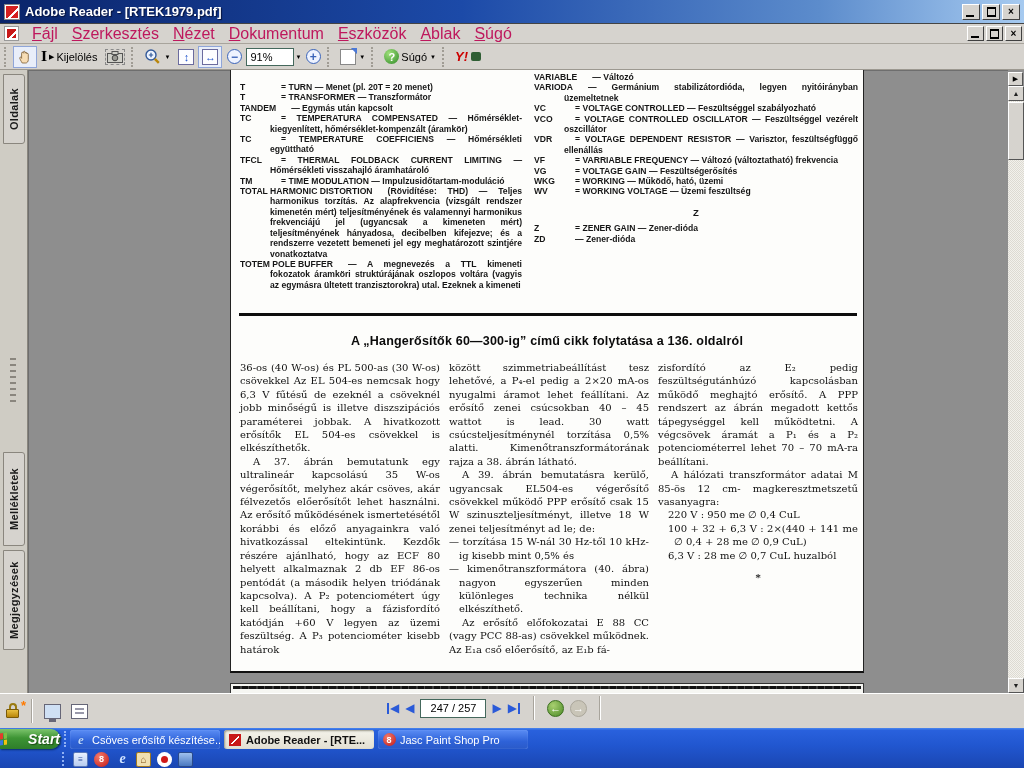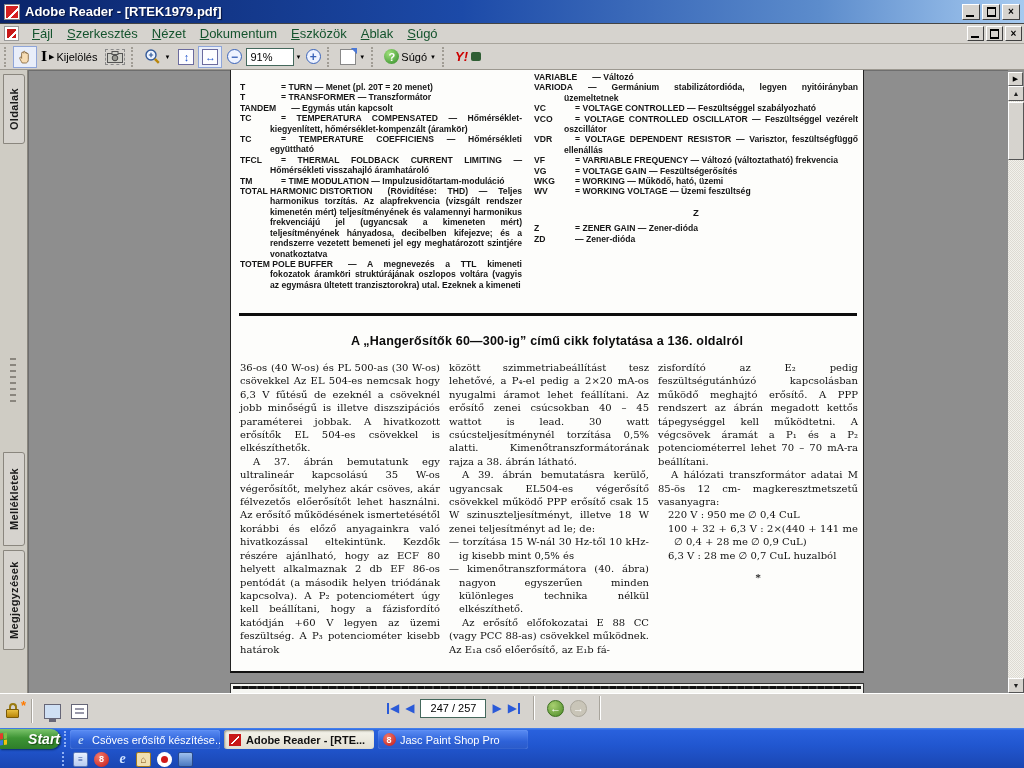--- a/index.html
+++ b/index.html
@@ -20,21 +20,21 @@
   .glyph-restore{position:relative;width:9px;height:8px}
   .glyph-restore::before{content:"";position:absolute;right:0;top:0;width:7px;height:6px;border:1px solid #000;border-top-width:2px}
   .glyph-restore::after{content:"";position:absolute;left:0;bottom:0;width:7px;height:6px;border:1px solid #000;border-top-width:2px;background:#d6d3ce}
 
   
   .menubar{position:absolute;left:0;top:24px;width:1024px;height:20px;background:#d6d3ce;
     display:flex;align-items:center;padding:0 2px;border-bottom:1px solid #a8a49c}
   .pdf-icon{width:15px;height:15px;background:#fff;border:1px solid #999;position:relative;margin:0 6px 0 2px}
   .pdf-icon::before{content:"";position:absolute;left:2px;top:2px;width:9px;height:9px;
     background:linear-gradient(135deg,#c81818 0 60%,#fff 60% 75%,#c81818 75%)}
-  .menu-item{padding:2px 7px;font-size:13px;color:#14532d;white-space:nowrap}
+  .menu-item{padding:2px 7px;font-size:16px;color:#be185d;white-space:nowrap}
   .menu-item::first-letter{text-decoration:underline}
   .menubar .spacer{flex:1}
   .winbtn.small{width:17px;height:15px}
 
   
   .toolbar{position:absolute;left:0;top:44px;width:1024px;height:26px;background:#d6d3ce;
     display:flex;align-items:center;padding:0 2px;border-bottom:1px solid #9c9890}
   .grip{width:5px;height:20px;border-left:2px dotted #a09c94;margin:0 4px 0 2px}
   .tbtn{height:22px;min-width:24px;display:flex;align-items:center;justify-content:center;
     padding:0 3px;border:1px solid transparent;gap:2px;color:#000}

